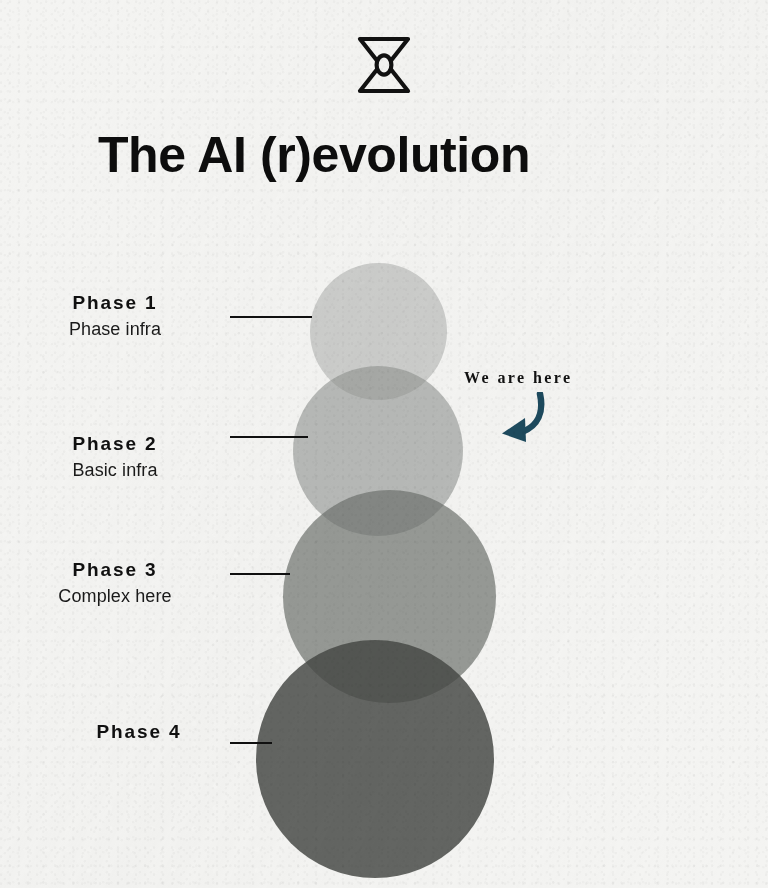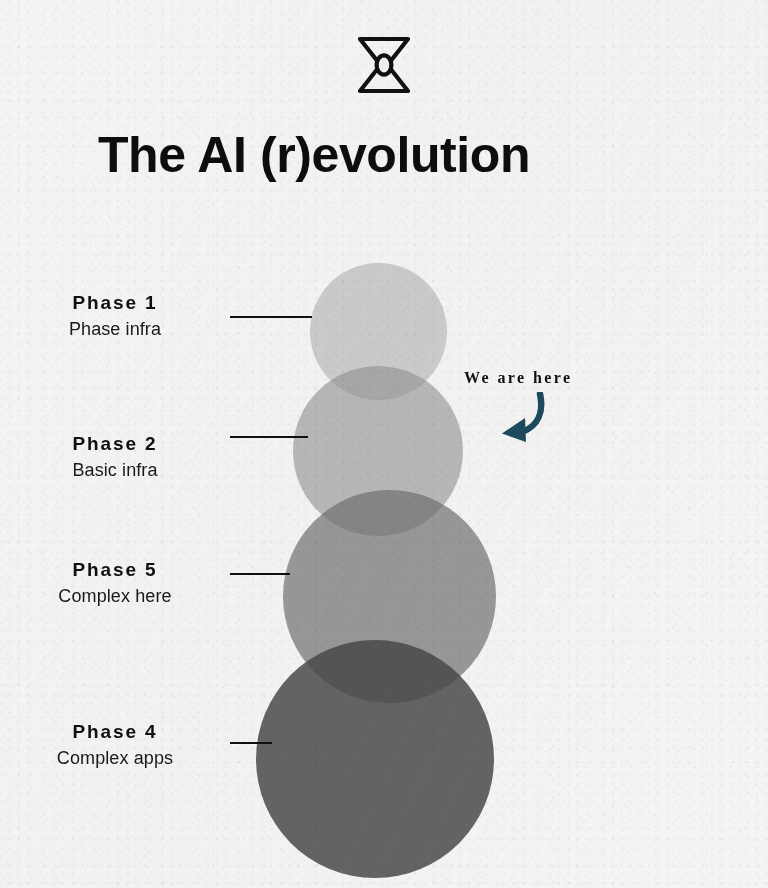--- a/index.html
+++ b/index.html
@@ -157,28 +157,27 @@
   </div>
   <div class="connector" style="left:230px; top:316px; width:82px;"></div>
 
   <div class="phase" style="top:432px;">
     <span class="phase-title">Phase 2</span>
     <span class="phase-sub">Basic infra</span>
   </div>
   <div class="connector" style="left:230px; top:436px; width:78px;"></div>
 
   <div class="phase" style="top:558px;">
-    <span class="phase-title">Phase 5</span>
+    <span class="phase-title">Phase 3</span>
     <span class="phase-sub">Complex here</span>
   </div>
   <div class="connector" style="left:230px; top:573px; width:60px;"></div>
 
-  <div class="phase" style="top:720px;">
+  <div class="phase" style="top:720px;padding-left:24px;">
     <span class="phase-title">Phase 4</span>
-    <span class="phase-sub">Complex apps</span>
   </div>
   <div class="connector" style="left:230px; top:742px; width:42px;"></div>
 
   <div id="annotation-text">We are here</div>
   <div id="annotation-arrow">
     <svg viewBox="0 0 68 52" width="68" height="52">
       <path d="M62 2 C66 20 60 34 44 40" fill="none" stroke="#1d4a5e" stroke-width="6.5" stroke-linecap="round"></path>
       <path d="M47 26 L24 41.5 L48 50 Z" fill="#1d4a5e"></path>
     </svg>
   </div>

